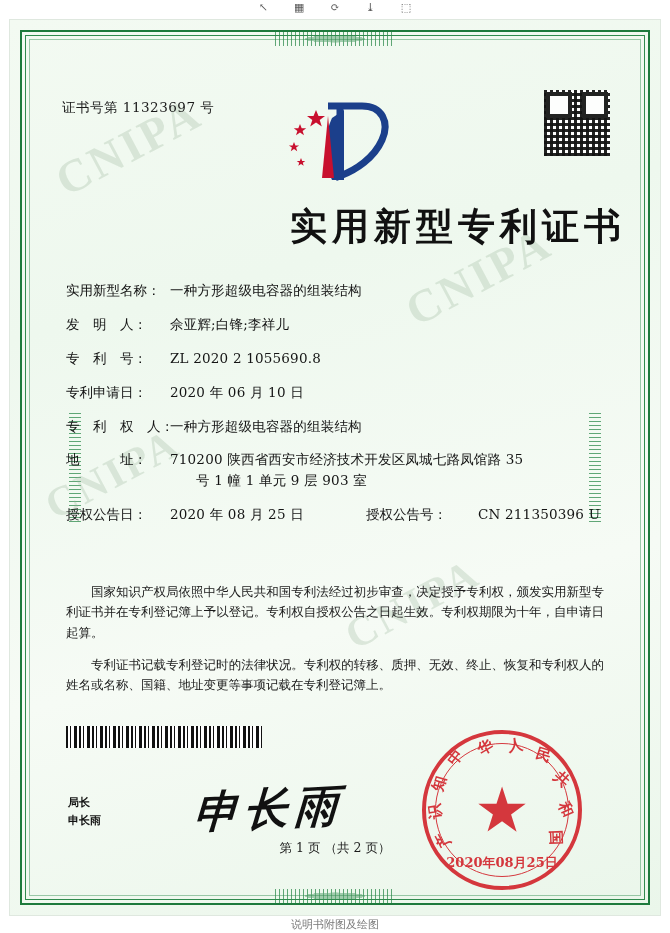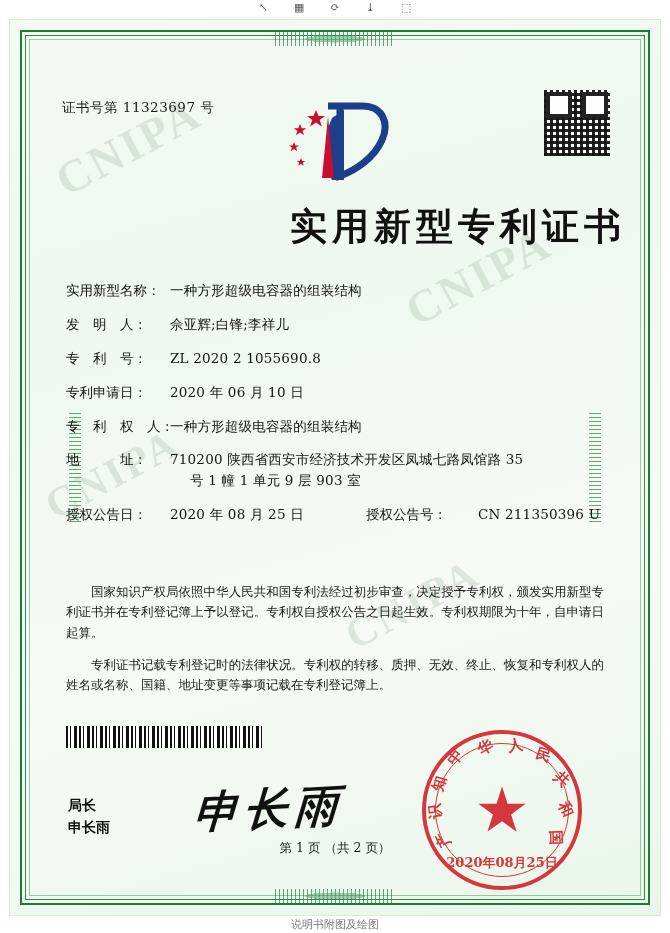--- a/index.html
+++ b/index.html
@@ -173,21 +173,21 @@
     letter-spacing: 0px;
     white-space: pre;
   }
   .field-value {
     flex: 1;
     letter-spacing: .2px;
   }
   .field-value .sub {
     display: block;
     margin-top: 4px;
-    margin-left: 20px;
+    margin-left: 26px;
   }
   .row-two-col {
     display: flex;
     align-items: flex-start;
     margin-bottom: 10px;
   }
   .col-a { flex: 0 0 300px; display: flex; }
   .col-b { flex: 1; display: flex; }
   .col-b .field-label { width: 112px; flex: 0 0 112px; }
 
@@ -208,21 +208,21 @@
     top: 672px; left: 22px;
     width: 196px; height: 22px;
     background-image: repeating-linear-gradient(90deg,
       #111 0 2px, #fff 2px 4px, #111 4px 5px, #fff 5px 8px, #111 8px 11px, #fff 11px 13px);
   }
 
   
   .sig-label {
     position: absolute;
     top: 740px; left: 24px;
-    font-size: 14px;
+    font-size: 11px;
     font-weight: bold;
     color: #111;
     line-height: 1.6;
   }
   .sig-script {
     position: absolute;
     top: 726px; left: 150px;
     font-size: 44px;
     font-family: "DejaVu Serif", "Liberation Serif", serif;
     font-style: italic;

